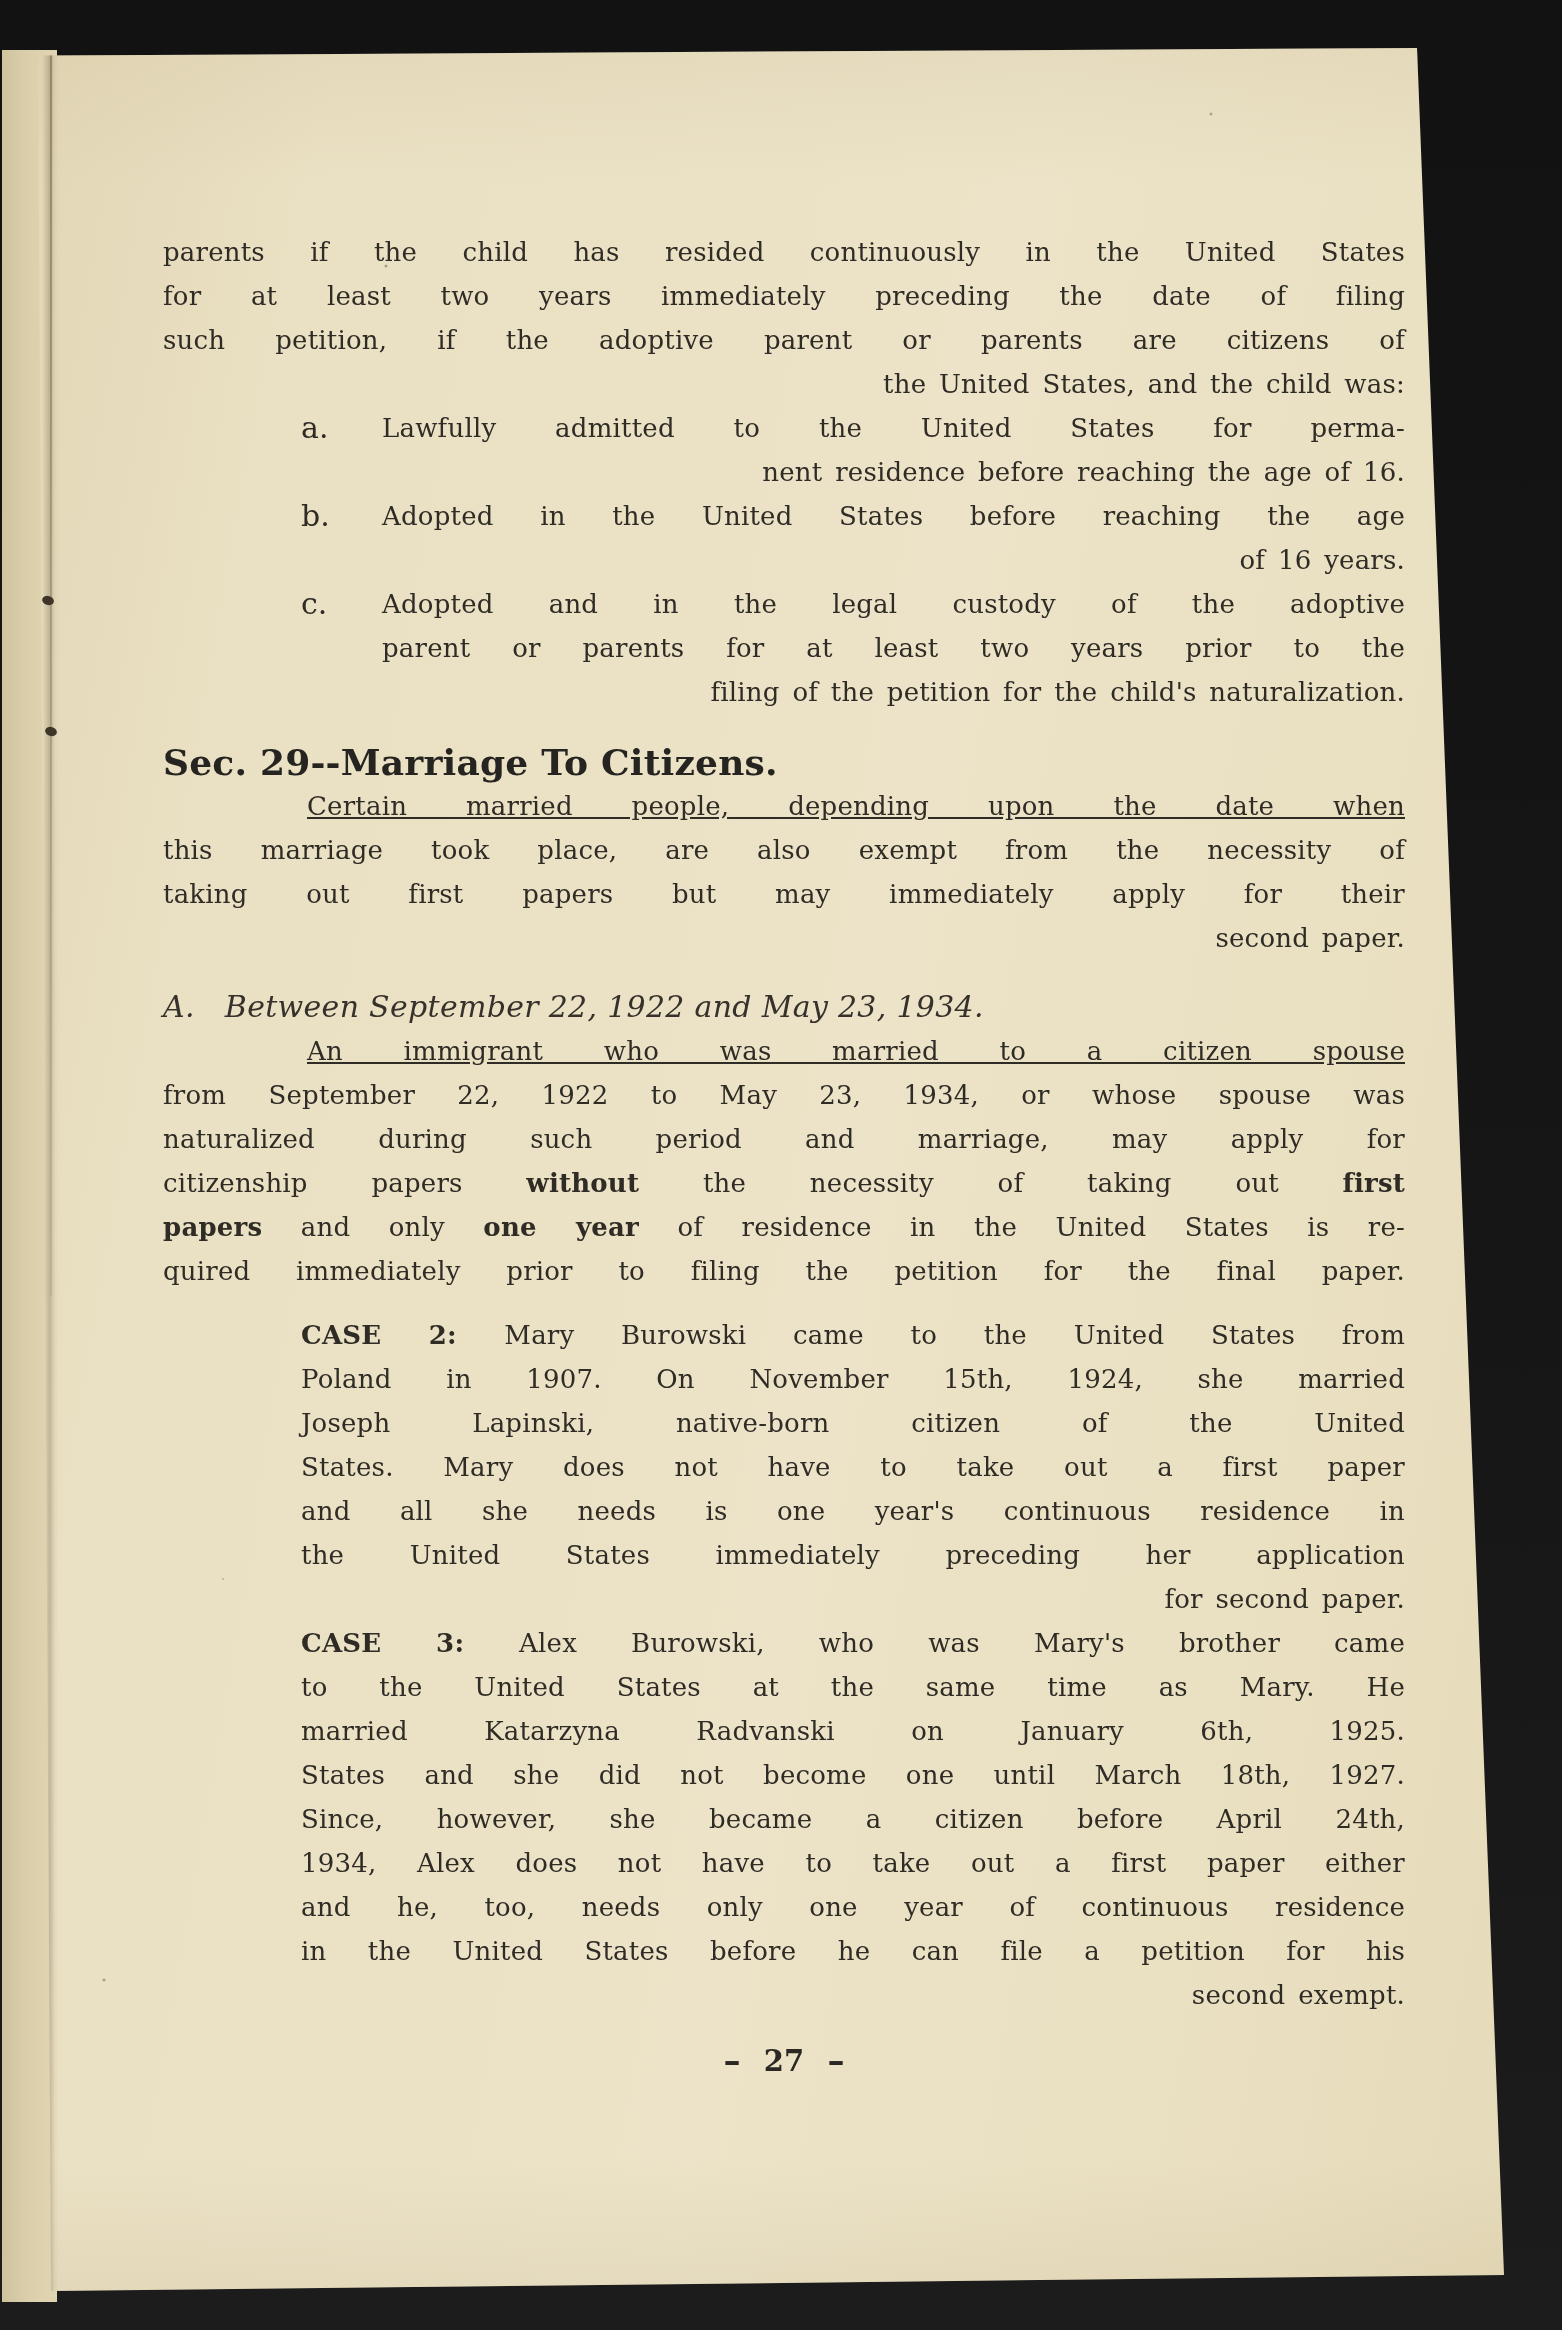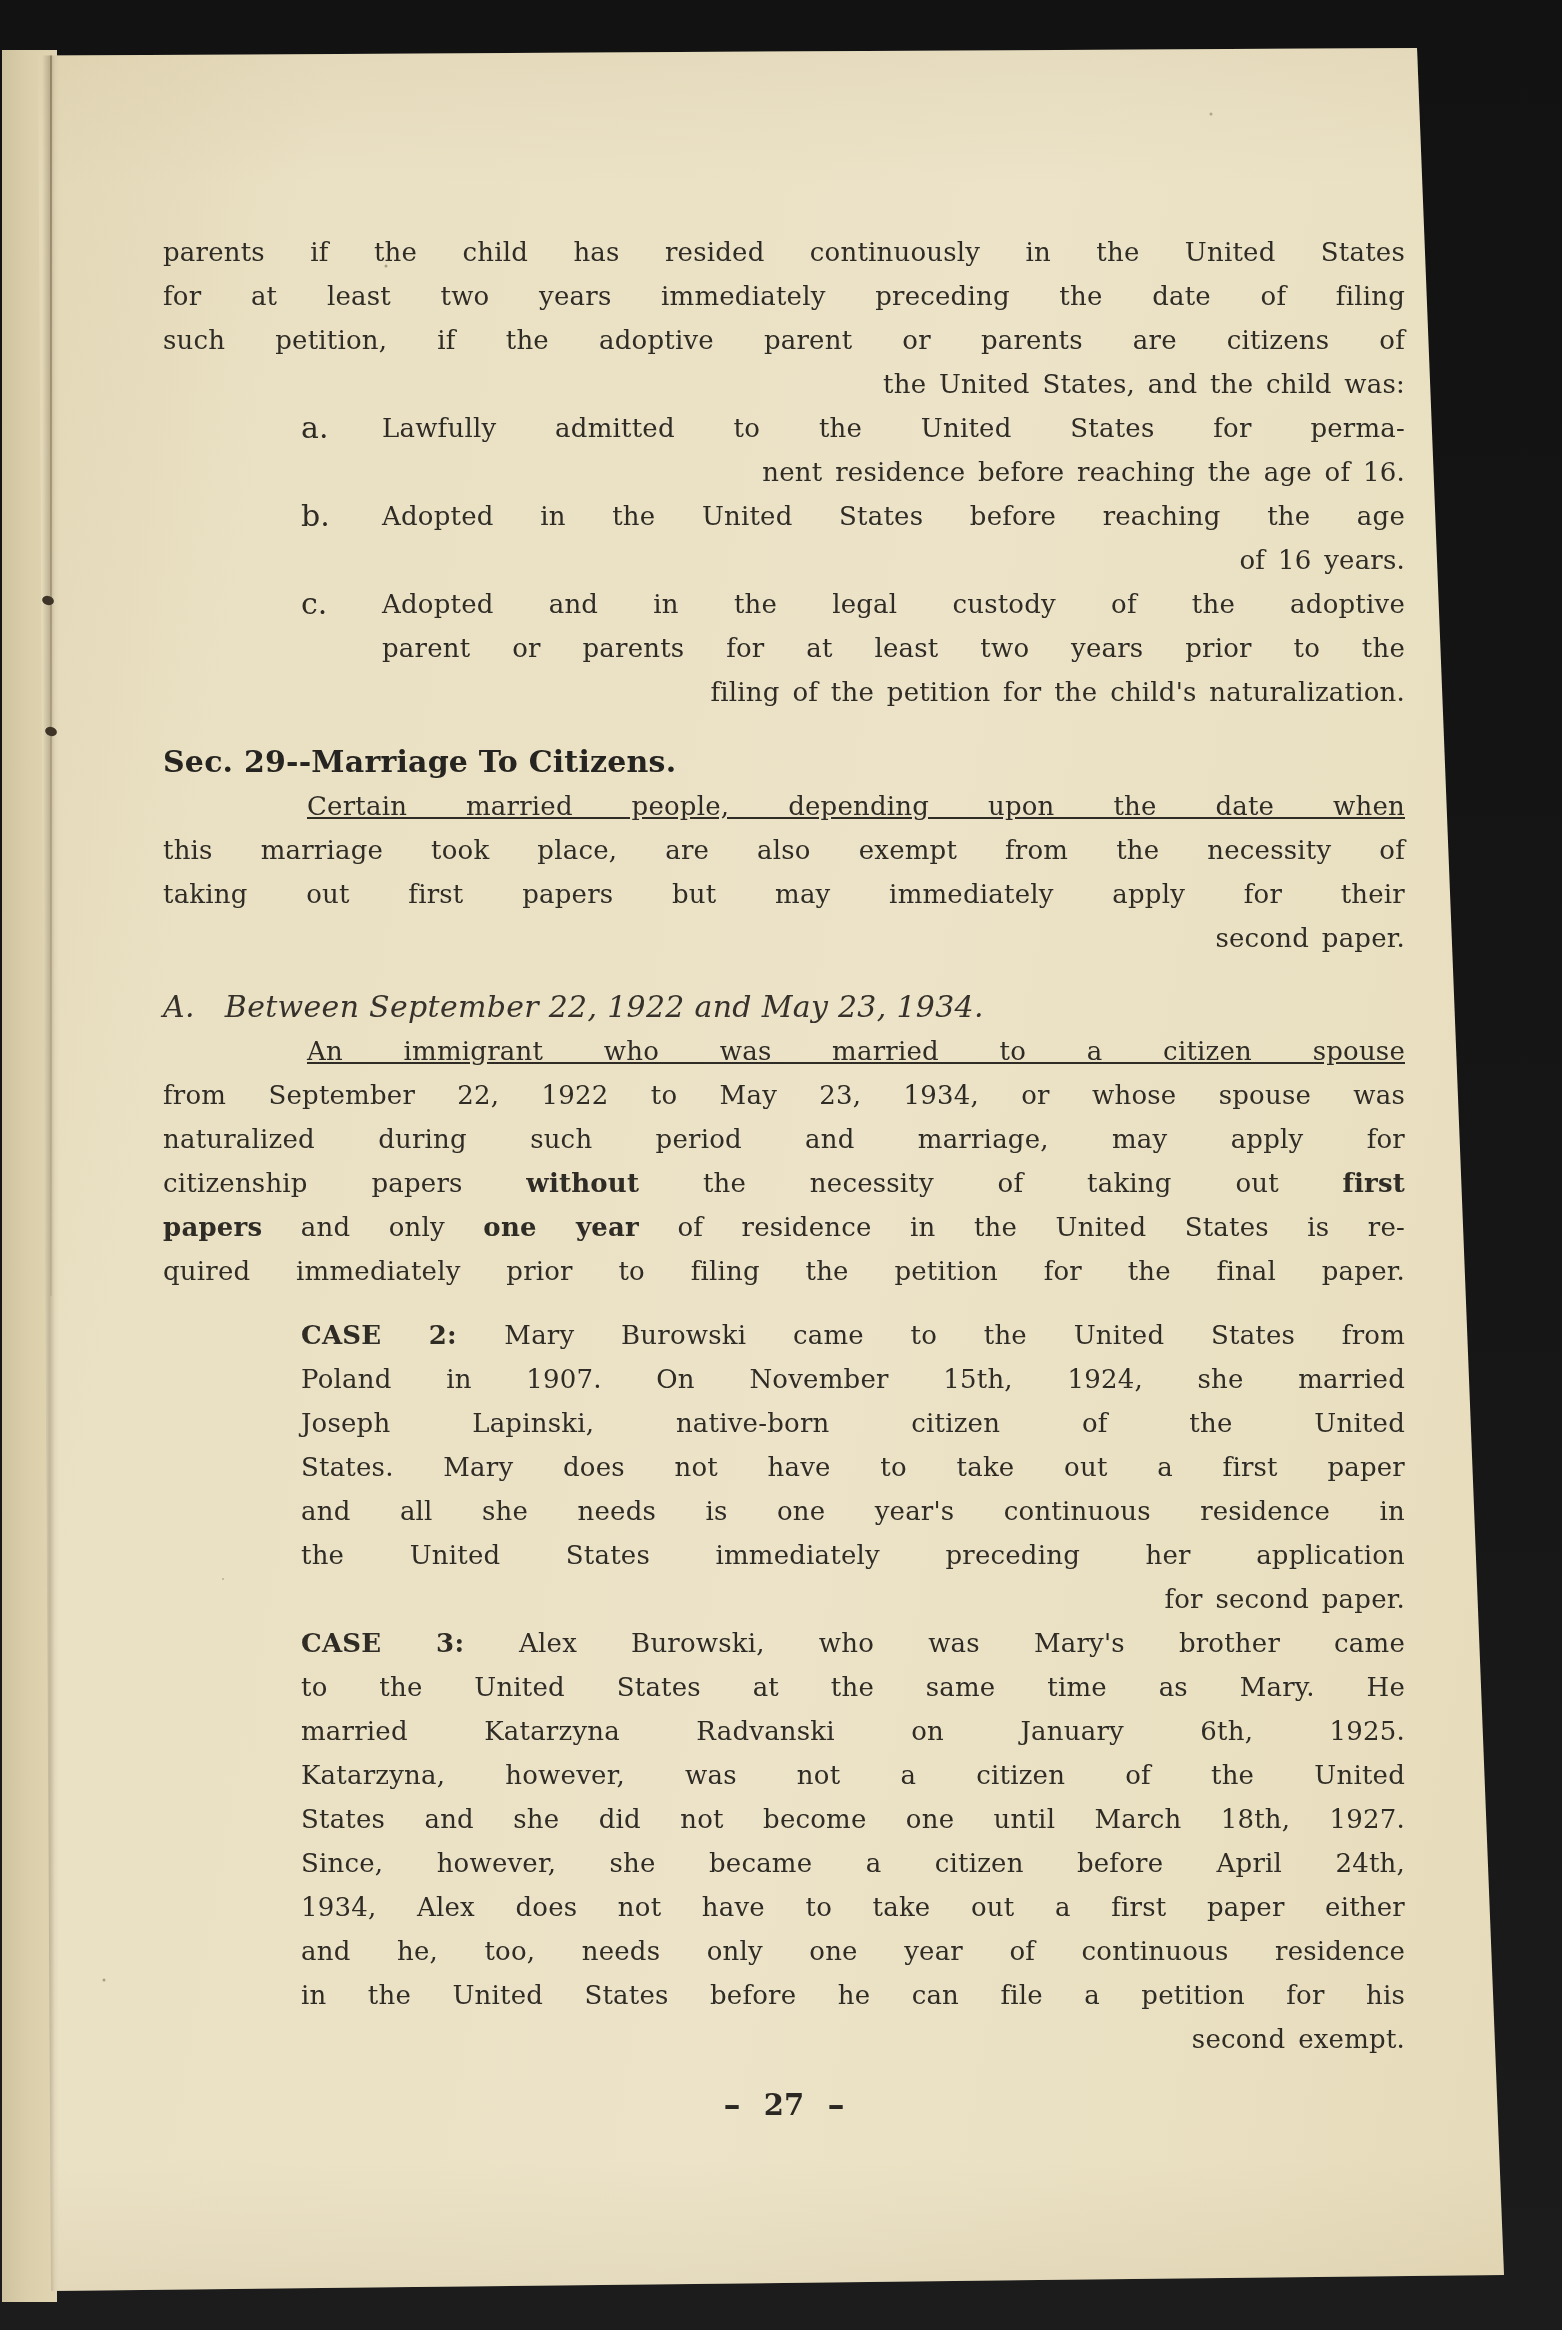--- a/index.html
+++ b/index.html
@@ -32,21 +32,21 @@
   .content{position:absolute;left:125px;top:182px;width:1242px;color:#2f2c26;}
   .line{font-size:26px;line-height:44px;letter-spacing:0.2px;word-spacing:4.3px;}
   .fill{text-align:justify;text-align-last:justify;}
   .end{text-align:right;}
   .b{font-weight:700;}
   .indent{text-indent:144px;text-decoration:underline;}
   .list-item{display:flex;}
   .list-item .label{width:81px;margin-left:138px;flex:0 0 auto;
         font-size:30px;line-height:44px;}
   .list-item .item-lines{flex:1 1 auto;min-width:0;}
-  .sec-heading{margin:26px 0 0 0;font-size:30px;line-height:44px;
+  .sec-heading{margin:26px 0 0 0;font-size:36px;line-height:44px;
         font-weight:700;color:#262420;letter-spacing:0.2px;}
   .subheading{margin:25px 0 0 0;font-size:30px;line-height:44px;
         font-style:italic;color:#36322b;letter-spacing:0.3px;display:flex;}
   .subheading .sub-label{margin-right:30px;}
   .case-block{margin-left:138px;}
   .case2{margin-top:19.5px;}
   .pagenum{margin-top:22px;display:flex;justify-content:center;gap:26px;
         font-size:29px;line-height:44px;font-weight:700;color:#2b2823;}
   .pagenum .dash{transform:scaleX(1.5);display:inline-block;}
 </style>
@@ -127,21 +127,20 @@
         <div class="line fill"><span>States. Mary does not have to take out a first paper</span></div>
         <div class="line fill"><span>and all she needs is one year's continuous residence in</span></div>
         <div class="line fill"><span>the United States immediately preceding her application</span></div>
         <div class="line end"><span>for second paper.</span></div>
       </div>
 
       <div class="case-block">
         <div class="line fill"><span class="b">CASE 3: </span><span>Alex Burowski, who was Mary's brother came</span></div>
         <div class="line fill"><span>to the United States at the same time as Mary. He</span></div>
         <div class="line fill"><span>married Katarzyna Radvanski on January 6th, 1925.</span></div>
-        <div class="line fill"><span>Katarzyna, however, was not a citizen of the United</span></div>
         <div class="line fill"><span>States and she did not become one until March 18th, 1927.</span></div>
         <div class="line fill"><span>Since, however, she became a citizen before April 24th,</span></div>
         <div class="line fill"><span>1934, Alex does not have to take out a first paper either</span></div>
         <div class="line fill"><span>and he, too, needs only one year of continuous residence</span></div>
         <div class="line fill"><span>in the United States before he can file a petition for his</span></div>
         <div class="line end"><span>second exempt.</span></div>
       </div>
 
       <div class="pagenum">
         <span class="dash">-</span>

